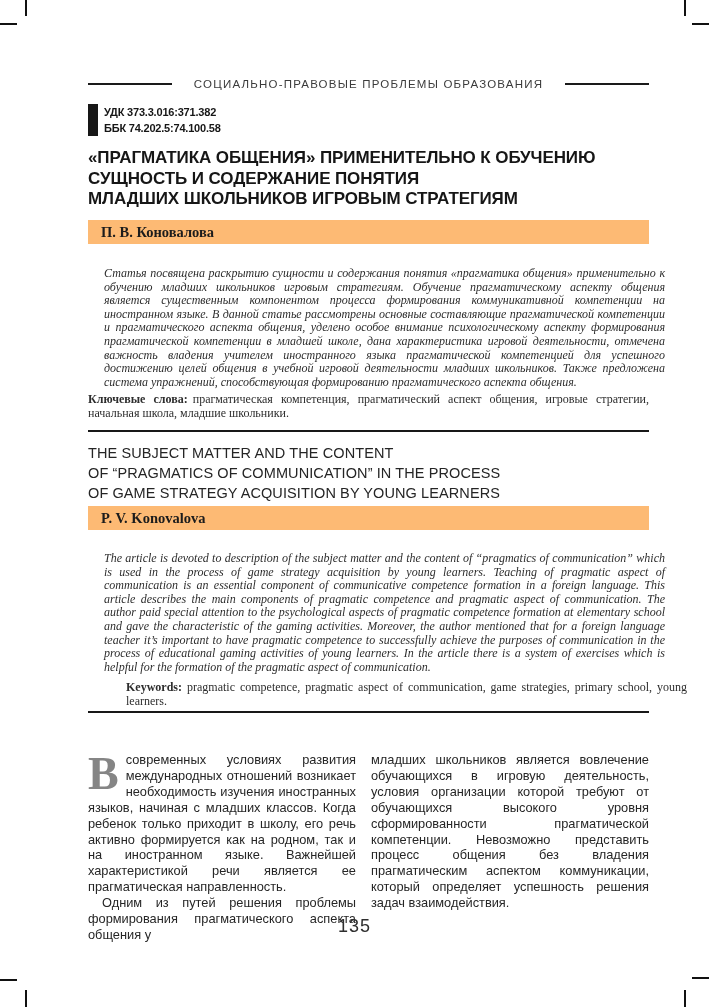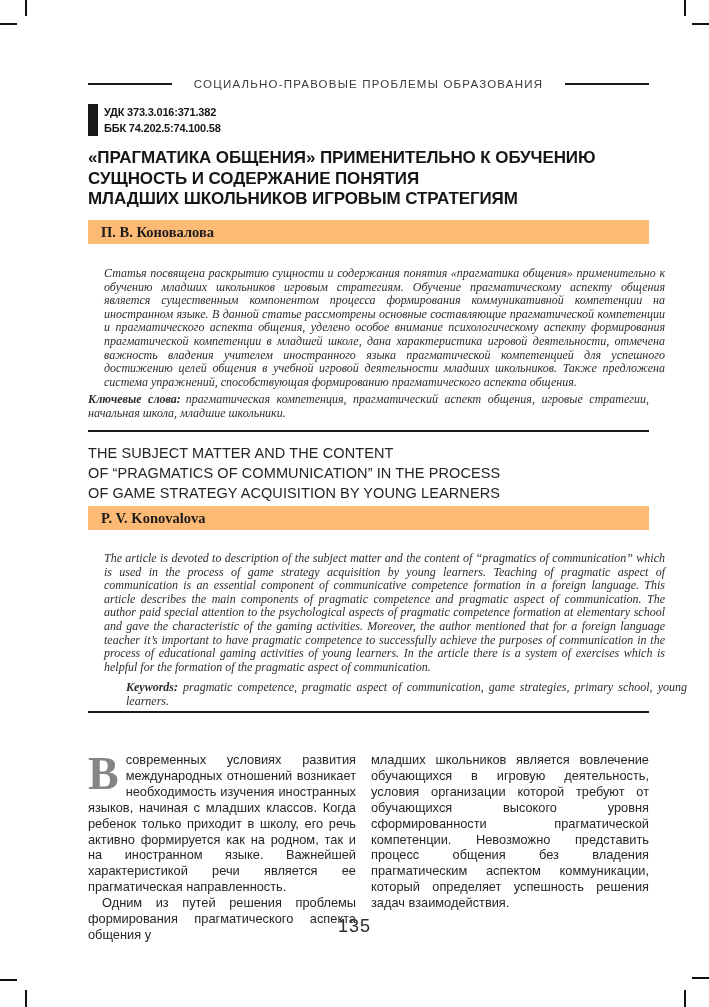--- a/index.html
+++ b/index.html
@@ -39,21 +39,21 @@
   
   .abstract{
     position:absolute;left:88px;width:561px;margin:16px;
     font-family:"Liberation Serif",serif;font-style:italic;
     font-size:12px;line-height:13.6px;text-align:justify;color:#2d2d2d;
   }
   .abstract-ru{top:251px;}
   .abstract-en{top:536px;}
   .keywords{
     position:absolute;left:88px;width:561px;margin:0;
-    font-family:"Liberation Serif",serif;font-style:italic;
+    font-family:"Liberation Serif",serif;
     font-size:12px;line-height:13.6px;text-align:justify;color:#2d2d2d;
   }
   .keywords-ru{top:393px;}
   .keywords-en{top:681px;margin-left:38px;}
   .kw-label{font-weight:bold;margin-right:5px;}
   
   .rule-h{position:absolute;left:88px;width:561px;height:2px;background:#181818;}
   .rule-1{top:430px;}
   .rule-2{top:711px;}
   

